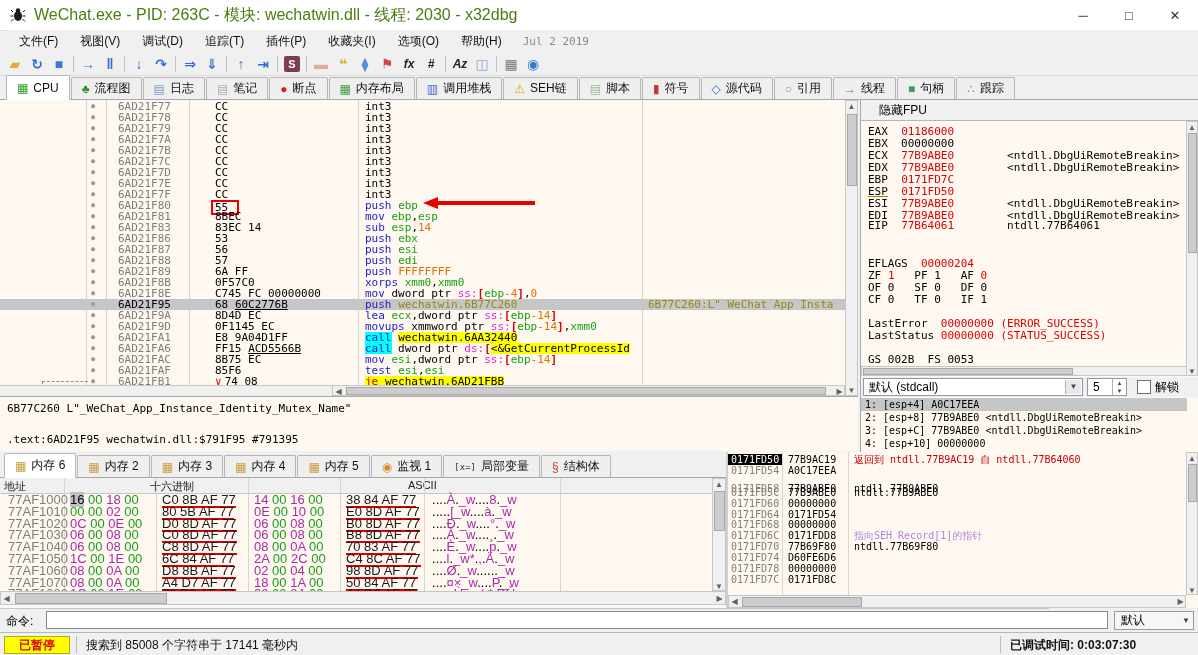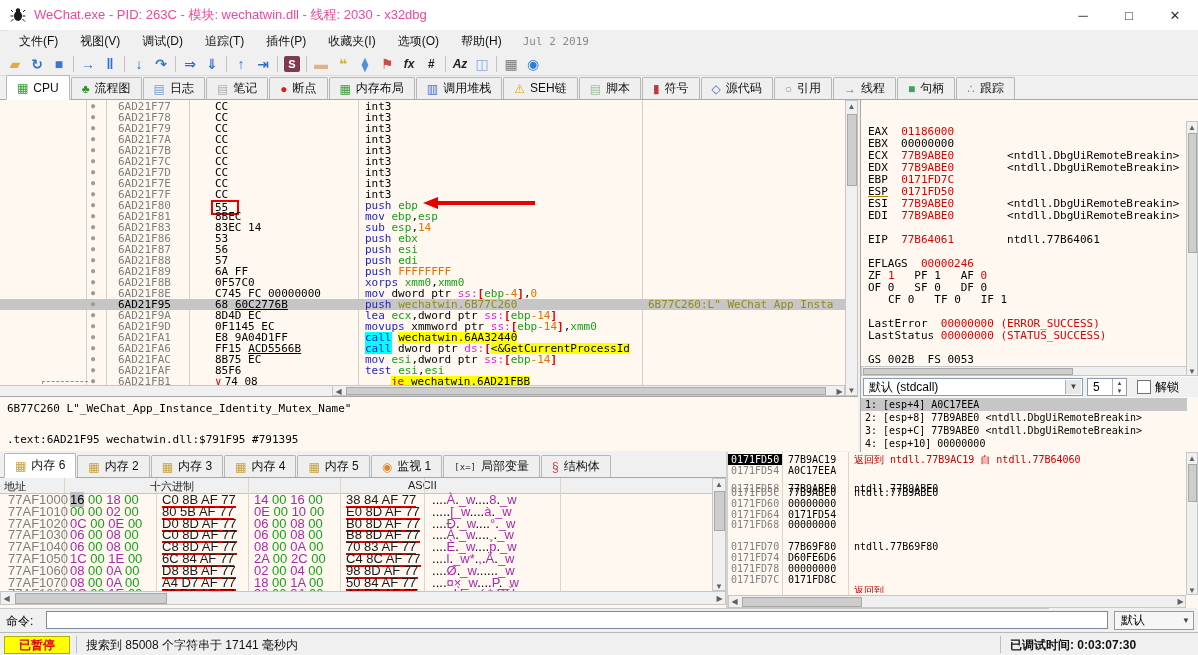--- a/index.html
+++ b/index.html
@@ -2,21 +2,21 @@
 <html><head>
 <meta charset="utf-8">
 <style>
   html,body{margin:0;padding:0;background:#d8d8d8;}
   #win{position:relative;width:1198px;height:655px;background:#f0f0f0;overflow:hidden;
        font-family:"Liberation Sans","DejaVu Sans",sans-serif;font-size:12px;color:#000;}
   
   #titlebar{position:absolute;left:0;top:0;width:1198px;height:30px;background:#ffffff;
             border-bottom:1px solid #e2e2e2;display:flex;align-items:center;}
   #titlebar .bug{margin:0 8px 0 10px;}
-  #title-text{font-size:13px;color:#ec4899;text-align:center;}
+  #title-text{font-size:16px;color:#4d7c0f;text-align:center;}
   .winbtns{position:absolute;right:0;top:0;height:30px;display:flex;}
   .winbtn{width:46px;height:30px;display:flex;align-items:center;justify-content:center;
           font-size:13px;color:#333;}
   
   #menubar{position:absolute;left:8px;top:30px;width:1198px;height:22px;background:#f0f0f0;
            display:flex;align-items:center;}
   .menu-item{padding:2px 11px;color:#111;}
   #menu-date{margin-left:10px;color:#8a8a8a;font-family:"DejaVu Sans Mono",monospace;font-size:11px;}
   
   #toolbar{position:absolute;left:0;top:52px;width:1198px;height:24px;background:#f0f0f0;
@@ -46,21 +46,21 @@
   .dadot{position:absolute;left:91px;top:0;color:#9a9a9a;font-size:7px;line-height:11px;}
   .daaddr{position:absolute;left:118px;color:#7e7e7e;}
   .drow.sel .daaddr{color:#000;}
   .dabytes{position:absolute;left:215px;width:142px;overflow:visible;}
   .dainstr{position:absolute;left:365px;width:276px;overflow:hidden;height:11px;}
   .dacmt{position:absolute;left:648px;width:196px;overflow:hidden;height:11px;}
   .tk-mn{color:#2222cc;} .tk-reg{color:#18a018;} .tk-num{color:#e07000;}
   .tk-sg{color:#dd22dd;} .tk-br{color:#e00000;font-weight:bold;} .tk-txt{color:#000;}
   .tk-lbl{color:#948a1a;} .tk-lblc{color:#948a1a;}
   .tk-cbg{color:#2222cc;background:#00ffff;} .tk-ybg{color:#000;background:#ffff00;}
-  .tk-jy{color:#d00000;background:#ffff00;margin-left:26px;}
+  .tk-jy{color:#d00000;background:#ffff00;}
   .tk-b{color:#000;} .tk-bu{color:#000;text-decoration:underline;}
   .tk-bx{color:#000;border:2px solid #e80000;padding:0 9px 0 2px;margin-left:-4px;display:inline-block;height:11px;line-height:11px;}
   .tk-jr{color:#e00000;margin-right:3px;}
   #red-arrow-shaft{position:absolute;left:437px;top:101px;width:98px;height:4px;background:#e80000;}
   #red-arrow-head{position:absolute;left:423px;top:97px;width:0;height:0;
                   border-top:6px solid transparent;border-bottom:6px solid transparent;border-right:15px solid #e80000;}
   .dash-h{position:absolute;left:42px;top:281px;width:46px;border-top:1px dashed #909090;}
   .dash-v{position:absolute;left:42px;top:281px;height:15px;border-left:1px dashed #909090;}
   .jmp-down{position:absolute;left:198px;top:283px;color:#777;font-size:10px;}
   
@@ -326,36 +326,37 @@
       <div class="sb-arrow" style="left:501px;top:0">▶</div>
     </div>
   </div>
 
   <div id="infobox">
     <div id="info-line1">6B77C260 L"_WeChat_App_Instance_Identity_Mutex_Name"</div>
     <div id="info-line2">.text:6AD21F95 wechatwin.dll:$791F95 #791395</div>
   </div>
 
   <div id="regs">
+    <div id="reg-header">隐藏FPU</div>
     <div id="reg-lines">
         <div class="rline" style="top: 26px;"><span class="tk-k">EAX  </span><span class="tk-r">01186000</span></div>
         <div class="rline" style="top: 38px;"><span class="tk-k">EBX  00000000</span></div>
         <div class="rline" style="top: 50px;"><span class="tk-k">ECX  </span><span class="tk-r">77B9ABE0</span><span class="tk-k">        &lt;ntdll.DbgUiRemoteBreakin&gt;</span></div>
         <div class="rline" style="top: 62px;"><span class="tk-k">EDX  </span><span class="tk-r">77B9ABE0</span><span class="tk-k">        &lt;ntdll.DbgUiRemoteBreakin&gt;</span></div>
         <div class="rline" style="top: 74px;"><span class="tk-k">EBP  </span><span class="tk-r">0171FD7C</span></div>
         <div class="rline" style="top: 86px;"><span class="tk-ku">ESP</span><span class="tk-k">  </span><span class="tk-r">0171FD50</span></div>
         <div class="rline" style="top: 98px;"><span class="tk-k">ESI  </span><span class="tk-r">77B9ABE0</span><span class="tk-k">        &lt;ntdll.DbgUiRemoteBreakin&gt;</span></div>
         <div class="rline" style="top: 110px;"><span class="tk-k">EDI  </span><span class="tk-r">77B9ABE0</span><span class="tk-k">        &lt;ntdll.DbgUiRemoteBreakin&gt;</span></div>
         <div class="rline" style="top: 122px;"></div>
-        <div class="rline" style="top: 134px;"><span class="tk-k">EIP  </span><span class="tk-r">77B64061</span><span class="tk-k">        ntdll.77B64061</span></div>
+        <div class="rline" style="top: 120px;"><span class="tk-k">EIP  </span><span class="tk-r">77B64061</span><span class="tk-k">        ntdll.77B64061</span></div>
         <div class="rline" style="top: 146px;"></div>
-        <div class="rline" style="top: 158px;"><span class="tk-k">EFLAGS  </span><span class="tk-r">00000246</span></div>
+        <div class="rline" style="top: 158px;"><span class="tk-k">EFLAGS  </span><span class="tk-r">00000204</span></div>
         <div class="rline" style="top: 170px;"><span class="tk-k">ZF </span><span class="tk-r">1</span><span class="tk-k">   PF 1   AF </span><span class="tk-r">0</span></div>
         <div class="rline" style="top: 182px;"><span class="tk-k">OF 0   SF 0   DF 0</span></div>
-        <div class="rline" style="top: 194px; margin-left: 20px;"><span class="tk-k">CF 0   TF 0   IF 1</span></div>
+        <div class="rline" style="top: 194px;"><span class="tk-k">CF 0   TF 0   IF 1</span></div>
         <div class="rline" style="top: 206px;"></div>
         <div class="rline" style="top: 218px;"><span class="tk-k">LastError  </span><span class="tk-r">00000000 (ERROR_SUCCESS)</span></div>
         <div class="rline" style="top: 230px;"><span class="tk-k">LastStatus </span><span class="tk-r">00000000 (STATUS_SUCCESS)</span></div>
         <div class="rline" style="top: 242px;"></div>
         <div class="rline" style="top: 254px;"><span class="tk-k">GS 002B  FS 0053</span></div>
       </div>
 
     <div class="sb" style="left:0;top:266px;width:326px;height:10px">
       <div class="sb-thumb" style="left:1px;top:1px;width:210px;height:7px"></div>
     </div>
@@ -462,25 +463,25 @@
       <div class="svline" style="left:54px"></div>
       <div class="svline" style="left:120px"></div>
       <div id="stack-rows" style="position:absolute;left:0;top:0;width:458px;height:141px;overflow:hidden">
           <div class="strow" style="top: 2px;"><span class="staddr sel">0171FD50</span><span class="stval">77B9AC19</span><span class="stcmt cc-ret">返回到 ntdll.77B9AC19 自 ntdll.77B64060</span></div>
           <div class="strow" style="top: 12.9px;"><span class="staddr">0171FD54</span><span class="stval">A0C17EEA</span><span class="stcmt "></span></div>
           <div class="strow" style="top: 31px; padding-left: 40px;"><span class="staddr">0171FD58</span><span class="stval">77B9ABE0</span><span class="stcmt cc-mod">ntdll.77B9ABE0</span></div>
           <div class="strow" style="top: 34.7px;"><span class="staddr">0171FD5C</span><span class="stval">77B9ABE0</span><span class="stcmt cc-mod">ntdll.77B9ABE0</span></div>
           <div class="strow" style="top: 45.6px;"><span class="staddr">0171FD60</span><span class="stval">00000000</span><span class="stcmt "></span></div>
           <div class="strow" style="top: 56.5px;"><span class="staddr">0171FD64</span><span class="stval">0171FD54</span><span class="stcmt "></span></div>
           <div class="strow" style="top: 67.4px;"><span class="staddr">0171FD68</span><span class="stval">00000000</span><span class="stcmt "></span></div>
+          <div class="strow" style="top: 78.3px;"><span class="staddr">0171FD6C</span><span class="stval">0171FDD8</span><span class="stcmt cc-seh">指向SEH_Record[1]的指针</span></div>
           <div class="strow" style="top: 89.2px;"><span class="staddr">0171FD70</span><span class="stval">77B69F80</span><span class="stcmt cc-mod">ntdll.77B69F80</span></div>
           <div class="strow" style="top: 100.1px;"><span class="staddr">0171FD74</span><span class="stval">D60FE6D6</span><span class="stcmt "></span></div>
           <div class="strow" style="top: 111px;"><span class="staddr">0171FD78</span><span class="stval">00000000</span><span class="stcmt "></span></div>
           <div class="strow" style="top: 121.9px;"><span class="staddr">0171FD7C</span><span class="stval">0171FD8C</span><span class="stcmt "></span></div>
-          <div class="strow" style="top: 132.8px;"><span class="staddr"></span><span class="stval"></span><span class="stcmt cc-ret">返回到</span></div>
         </div>
 
       <div class="sb" style="left:458px;top:0;width:12px;height:143px">
         <div class="sb-arrow" style="top:0;width:10px">▲</div>
         <div class="sb-thumb" style="left:1px;top:11px;width:9px;height:38px"></div>
         <div class="sb-arrow" style="top:132px;width:10px">▼</div>
       </div>
 
       <div class="sb" style="left:0;top:143px;width:458px;height:13px">
         <div class="sb-arrow" style="left:0;top:0">◀</div>

